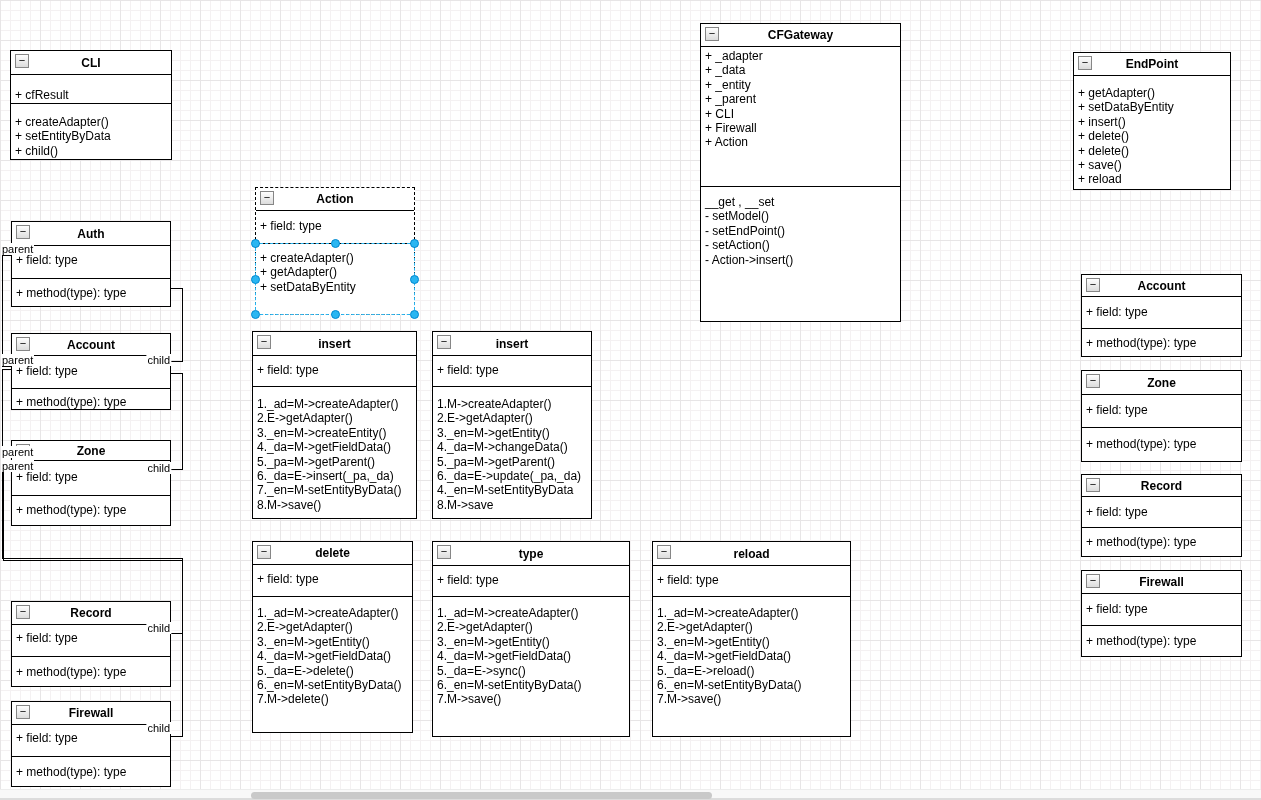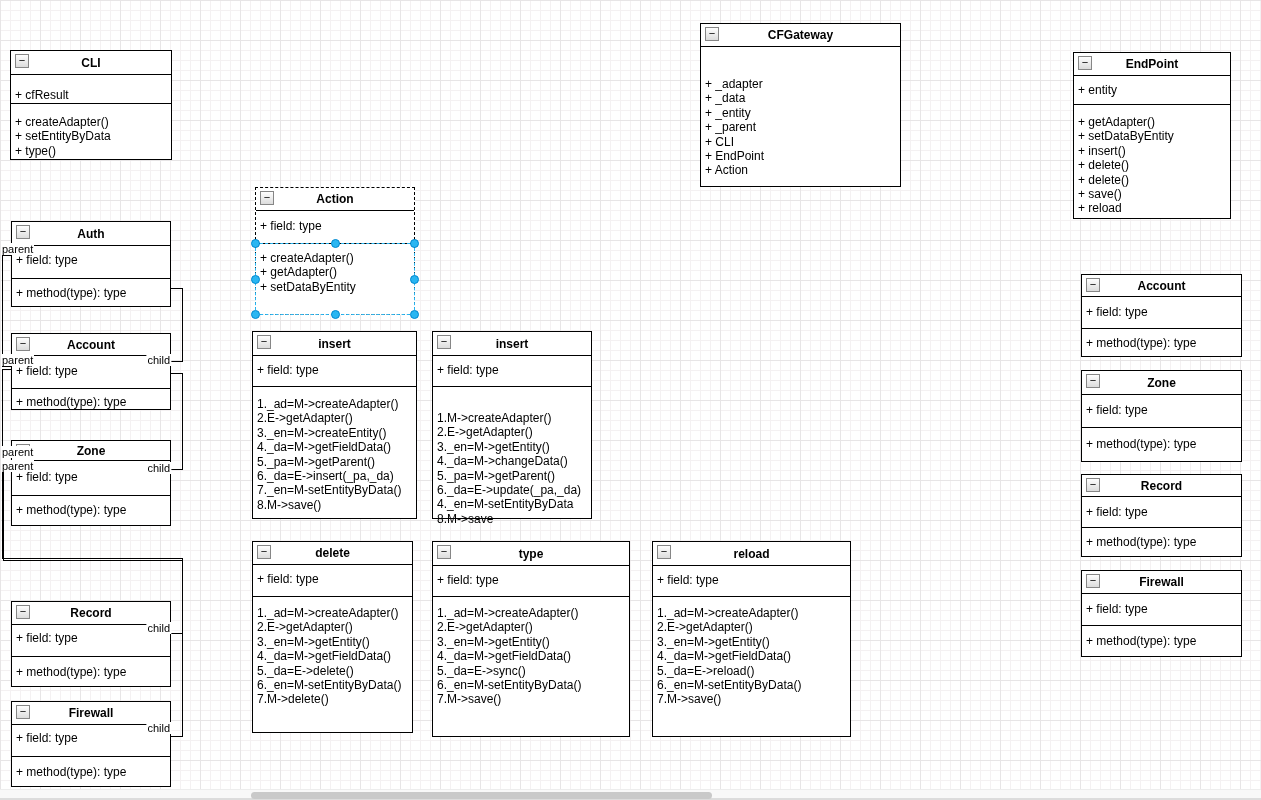--- a/index.html
+++ b/index.html
@@ -68,21 +68,21 @@
       <div class="hdr" style="height: 23px;">
         <span class="collapse">−</span>
         <span>CLI</span>
       </div>
       <div class="sec" style="height: 29px; padding-top: 13px;">
         <div class="row">+ cfResult</div>
       </div>
       <div class="sec" style="height: 56px; padding-top: 11px;">
         <div class="row">+ createAdapter()</div>
         <div class="row">+ setEntityByData</div>
-        <div class="row">+ type()</div>
+        <div class="row">+ child()</div>
       </div>
     </div>
     <div class="uml" style="left: 11px; top: 221px; width: 160px;">
       <div class="hdr" style="height: 23px;">
         <span class="collapse">−</span>
         <span>Auth</span>
       </div>
       <div class="sec" style="height: 33px; padding-top: 7px;">
         <div class="row">+ field: type</div>
       </div>
@@ -181,44 +181,51 @@
       </div>
     </div>
     <div class="uml" style="left: 432px; top: 331px; width: 160px;">
       <div class="hdr" style="height: 23px;">
         <span class="collapse">−</span>
         <span>insert</span>
       </div>
       <div class="sec" style="height: 31px; padding-top: 7px;">
         <div class="row">+ field: type</div>
       </div>
-      <div class="sec" style="height: 132px; padding-top: 24px;">
+      <div class="sec" style="height: 132px; padding-top: 10px;">
         <div class="row">1.M-&gt;createAdapter()</div>
         <div class="row">2.E-&gt;getAdapter()</div>
         <div class="row">3._en=M-&gt;getEntity()</div>
         <div class="row">4._da=M-&gt;changeData()</div>
         <div class="row">5._pa=M-&gt;getParent()</div>
         <div class="row">6._da=E-&gt;update(_pa,_da)</div>
         <div class="row">4._en=M-setEntityByData</div>
         <div class="row">8.M-&gt;save</div>
       </div>
     </div>
     <div class="uml" style="left: 700px; top: 23px; width: 201px;">
       <div class="hdr" style="height: 22px;">
         <span class="collapse">−</span>
         <span>CFGateway</span>
       </div>
-      <div class="sec" style="height: 140px; padding-top: 30px;">
+      <div class="sec" style="height: 140px; padding-top: 2px;">
         <div class="row">+ _adapter</div>
         <div class="row">+ _data</div>
         <div class="row">+ _entity</div>
         <div class="row">+ _parent</div>
         <div class="row">+ CLI</div>
-        <div class="row">+ EndPoint</div>
+        <div class="row">+ Firewall</div>
         <div class="row">+ Action</div>
+      </div>
+      <div class="sec" style="height: 135px; padding-top: 8px;">
+        <div class="row">__get , __set</div>
+        <div class="row">- setModel()</div>
+        <div class="row">- setEndPoint()</div>
+        <div class="row">- setAction()</div>
+        <div class="row">- Action-&gt;insert()</div>
       </div>
     </div>
     <div class="uml" style="left: 252px; top: 541px; width: 161px;">
       <div class="hdr" style="height: 22px;">
         <span class="collapse">−</span>
         <span>delete</span>
       </div>
       <div class="sec" style="height: 32px; padding-top: 7px;">
         <div class="row">+ field: type</div>
       </div>
@@ -265,23 +272,20 @@
         <div class="row">4._da=M-&gt;getFieldData()</div>
         <div class="row">5._da=E-&gt;reload()</div>
         <div class="row">6._en=M-setEntityByData()</div>
         <div class="row">7.M-&gt;save()</div>
       </div>
     </div>
     <div class="uml" style="left: 1073px; top: 52px; width: 158px;">
       <div class="hdr" style="height: 22px;">
         <span class="collapse">−</span>
         <span>EndPoint</span>
-      </div>
-      <div class="sec" style="height: 29px; padding-top: 7px;">
-        <div class="row">+ entity</div>
       </div>
       <div class="sec" style="height: 114px; padding-top: 10px;">
         <div class="row">+ getAdapter()</div>
         <div class="row">+ setDataByEntity</div>
         <div class="row">+ insert()</div>
         <div class="row">+ delete()</div>
         <div class="row">+ delete()</div>
         <div class="row">+ save()</div>
         <div class="row">+ reload</div>
       </div>

